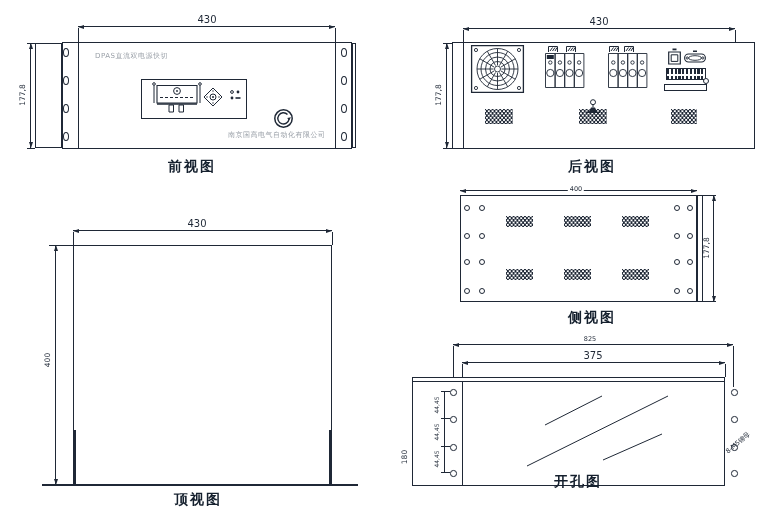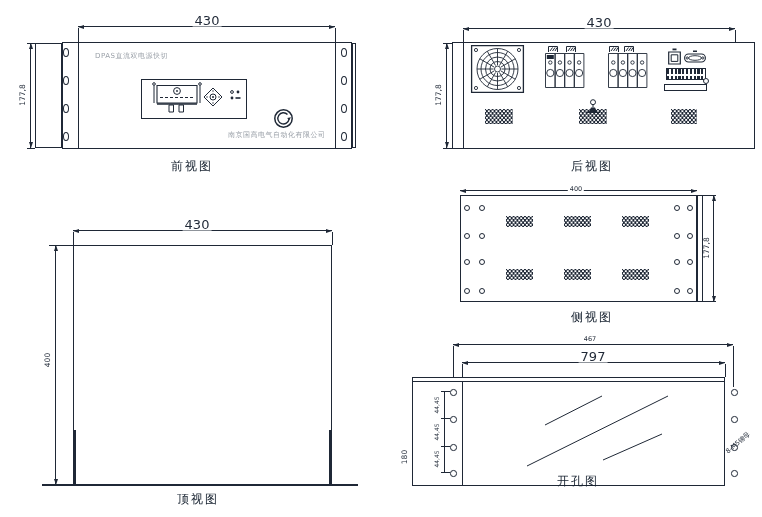--- a/index.html
+++ b/index.html
@@ -14,25 +14,25 @@
   .box{position:absolute;border:1.3px solid var(--ink);background:#fff;box-sizing:border-box;}
   .thin{border-width:1px;}
   .ext{position:absolute;background:var(--ink);}
   .fill{position:absolute;background:var(--ink);}
   .dimh{position:absolute;height:0;border-top:1px solid var(--ink);}
   .dimh::before{content:"";position:absolute;left:0;top:-2.5px;border:solid transparent;border-width:2px 6px 2px 0;border-right-color:var(--ink);}
   .dimh::after{content:"";position:absolute;right:0;top:-2.5px;border:solid transparent;border-width:2px 0 2px 6px;border-left-color:var(--ink);}
   .dimv{position:absolute;width:0;border-left:1px solid var(--ink);}
   .dimv::before{content:"";position:absolute;left:-2.5px;top:0;border:solid transparent;border-width:0 2px 6px 2px;border-bottom-color:var(--ink);}
   .dimv::after{content:"";position:absolute;left:-2.5px;bottom:0;border:solid transparent;border-width:6px 2px 0 2px;border-top-color:var(--ink);}
-  .dlabel{position:absolute;font-size:13px;line-height:1;color:var(--ink);background:#fff;padding:0 2px;white-space:nowrap;transform:translate(-50%,-50%);}
+  .dlabel{position:absolute;font-size:10px;line-height:1;color:var(--ink);background:#fff;padding:0 2px;white-space:nowrap;transform:translate(-50%,-50%);}
   .rot{transform:translate(-50%,-50%) rotate(-90deg);}
   .small7{font-size:7.5px;}
   .small6{font-size:6.5px;}
-  .caption{position:absolute;transform:translateX(-50%);font-size:12px;font-weight:normal;color:#15202e;letter-spacing:2px;white-space:nowrap;}
+  .caption{position:absolute;transform:translateX(-50%);font-size:14px;font-weight:bold;color:#15202e;letter-spacing:2px;white-space:nowrap;}
   .gray{position:absolute;font-size:7px;line-height:1;color:var(--muted);letter-spacing:.5px;white-space:nowrap;}
   .oval{position:absolute;width:4px;height:7px;border:1px solid var(--ink);border-radius:50%;background:#fff;}
   .shole{position:absolute;width:4px;height:4px;border:1px solid var(--ink);border-radius:50%;background:#fff;}
   .chole{position:absolute;width:4.5px;height:4.5px;border:1px solid var(--ink);border-radius:50%;background:#fff;}
   .vent{position:absolute;
     background-image:
       radial-gradient(circle, var(--ink) 1px, transparent 1.35px),
       radial-gradient(circle, var(--ink) 1px, transparent 1.35px);
     background-size:3.8px 4.4px,3.8px 4.4px;
     background-position:0 0,1.9px 2.2px;}
@@ -292,26 +292,26 @@
     <div class="fill" style="left:329px;top:430px;width:3px;height:55px;"></div>
     <div class="fill" style="left:42px;top:484px;width:316px;height:2px;"></div>
     <div class="caption" style="left:198px;top:491px;">顶视图</div>
   </div>
 
   <div>
 
     <div class="ext" style="left:453px;top:346px;width:1px;height:41px;"></div>
     <div class="ext" style="left:733px;top:346px;width:1px;height:41px;"></div>
     <div class="dimh" style="left:453px;top:344px;width:280px;"></div>
-    <div class="dlabel small6" style="left:590px;top:339px;">467</div>
+    <div class="dlabel small6" style="left:590px;top:339px;">825</div>
 
     <div class="ext" style="left:462px;top:364px;width:1px;height:13px;"></div>
     <div class="ext" style="left:725px;top:364px;width:1px;height:13px;"></div>
     <div class="dimh" style="left:462px;top:362px;width:263px;"></div>
-    <div class="dlabel" style="left:593px;top:356px;">797</div>
+    <div class="dlabel" style="left:593px;top:356px;">375</div>
 
     <div class="box" style="left:412px;top:377px;width:313px;height:109px;"></div>
     <div class="ext" style="left:412px;top:381px;width:313px;height:1px;"></div>
     <div class="ext" style="left:462px;top:381px;width:1px;height:105px;"></div>
     <div class="dlabel rot small7" style="left:405px;top:457px;">180</div>
 
     <div class="chole" style="left:450px;top:389px;"></div>
     <div class="chole" style="left:450px;top:416px;"></div>
     <div class="chole" style="left:450px;top:444px;"></div>
     <div class="chole" style="left:450px;top:470px;"></div>

